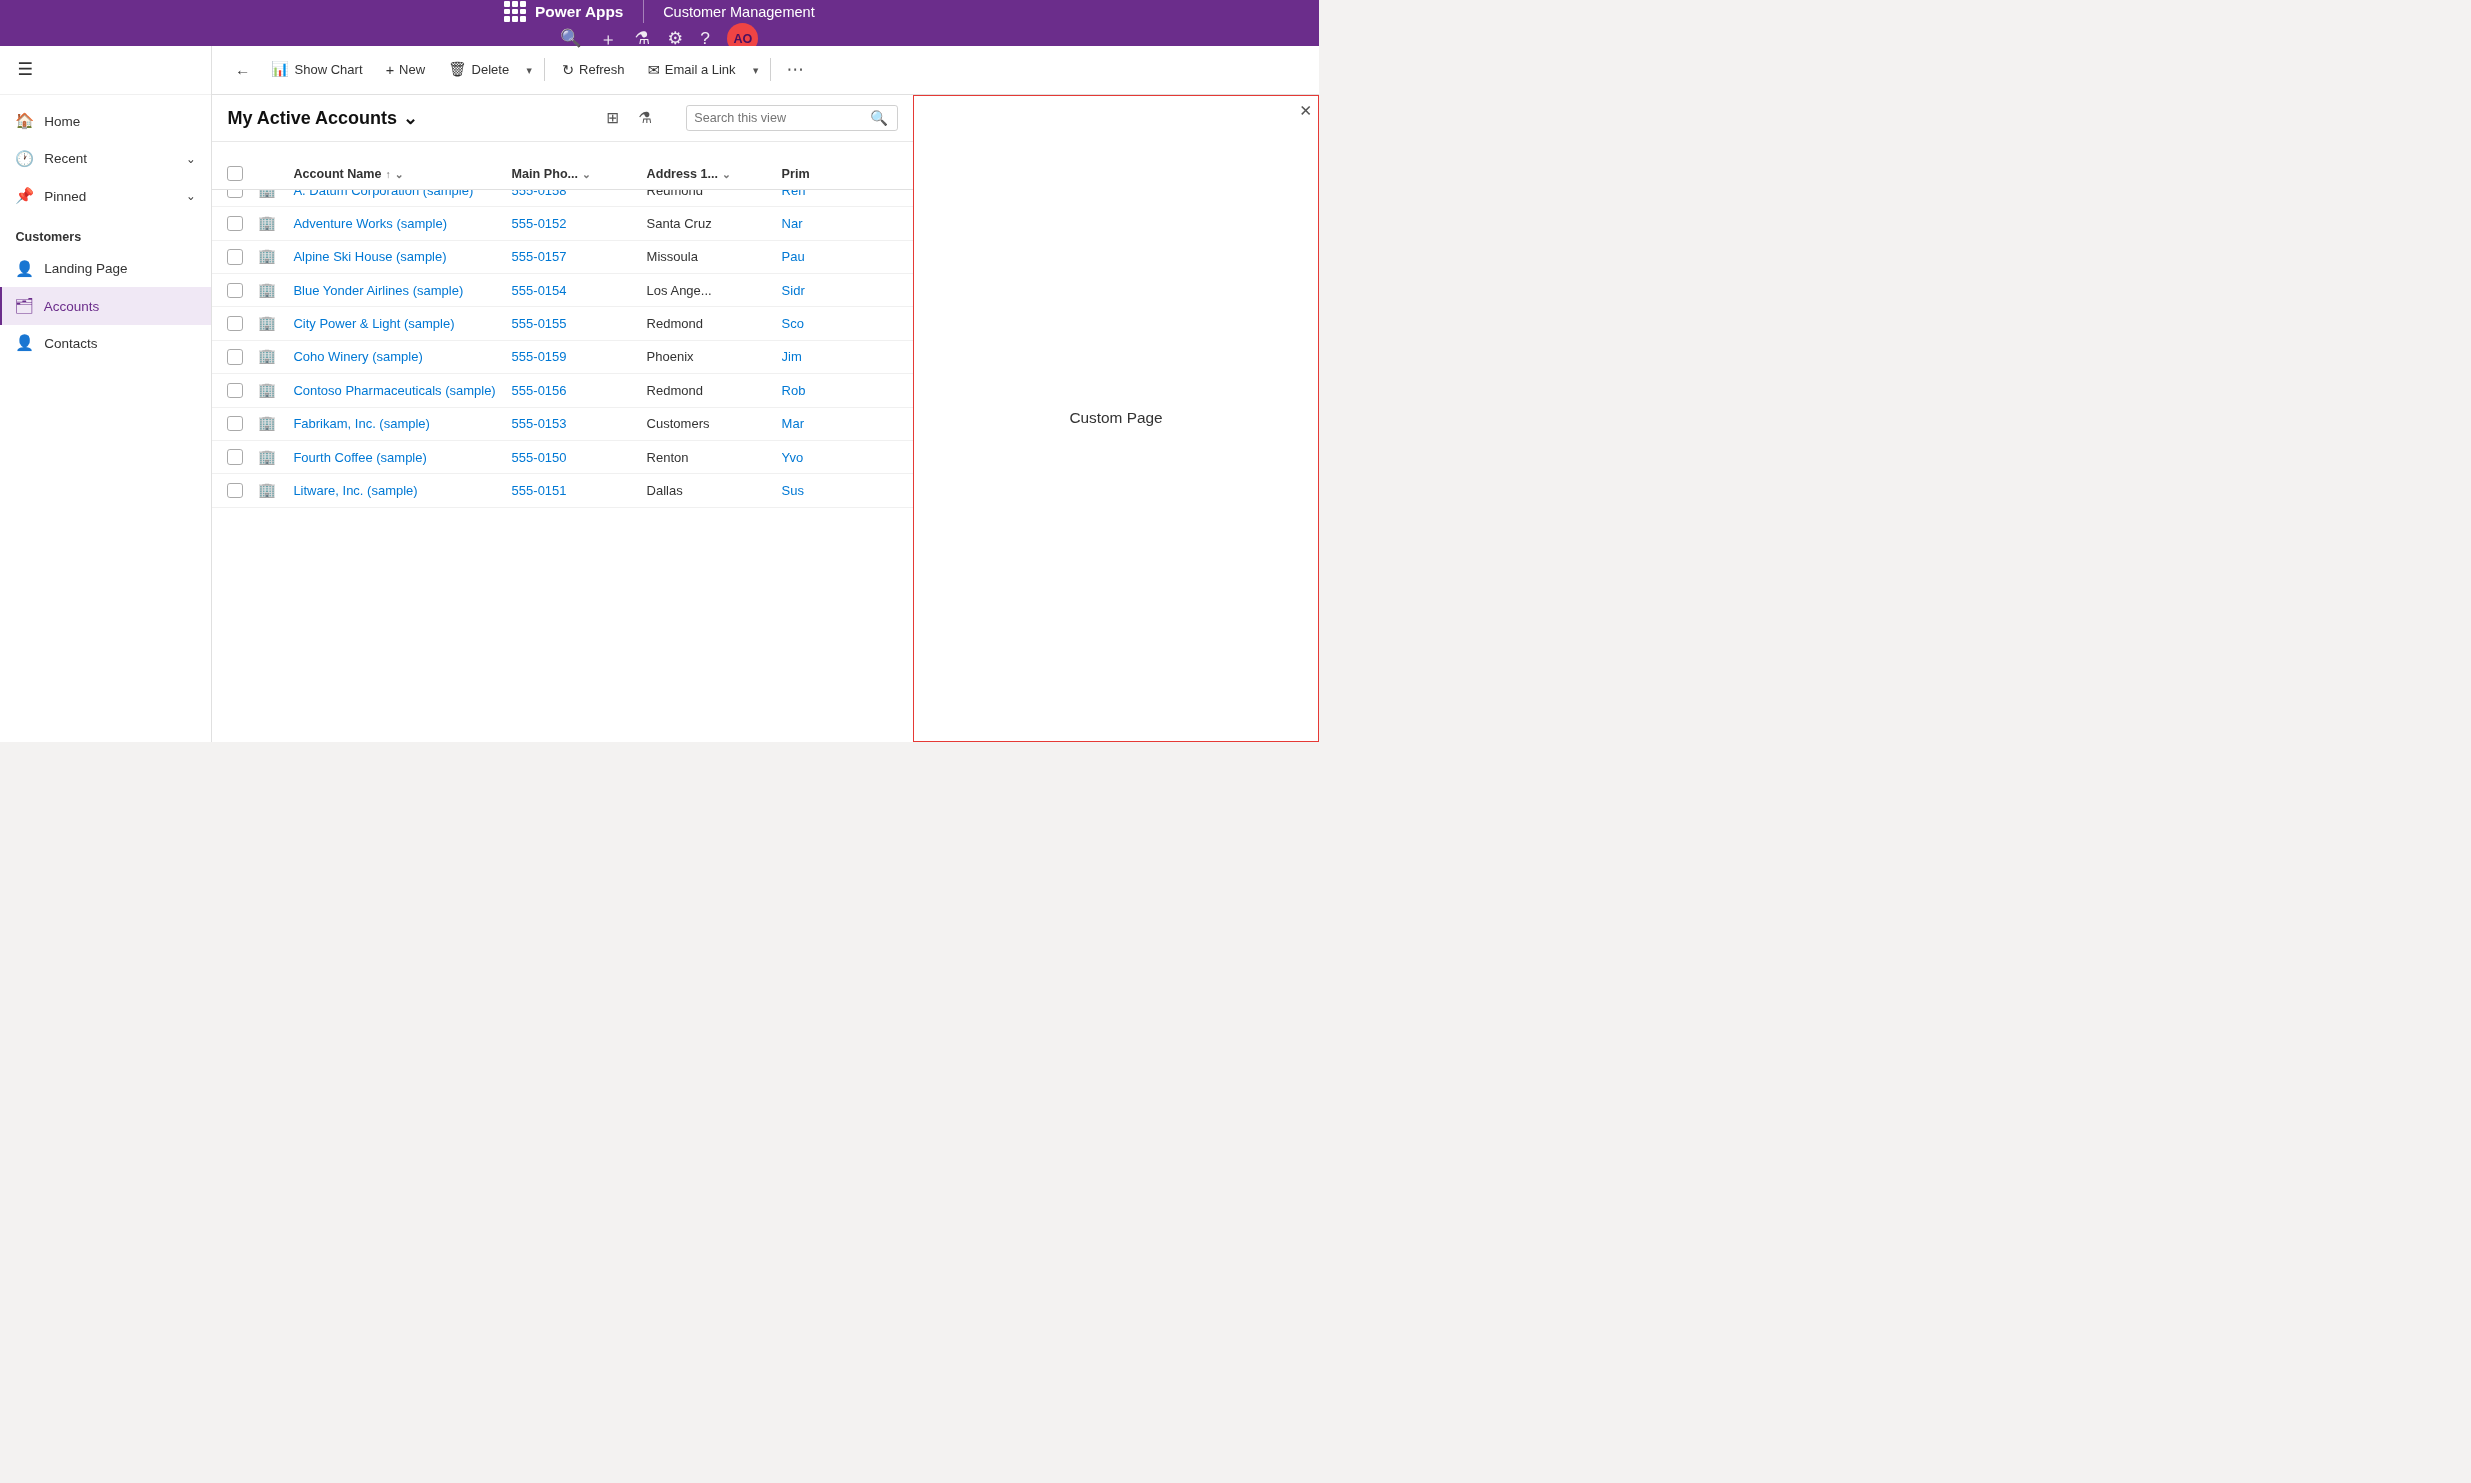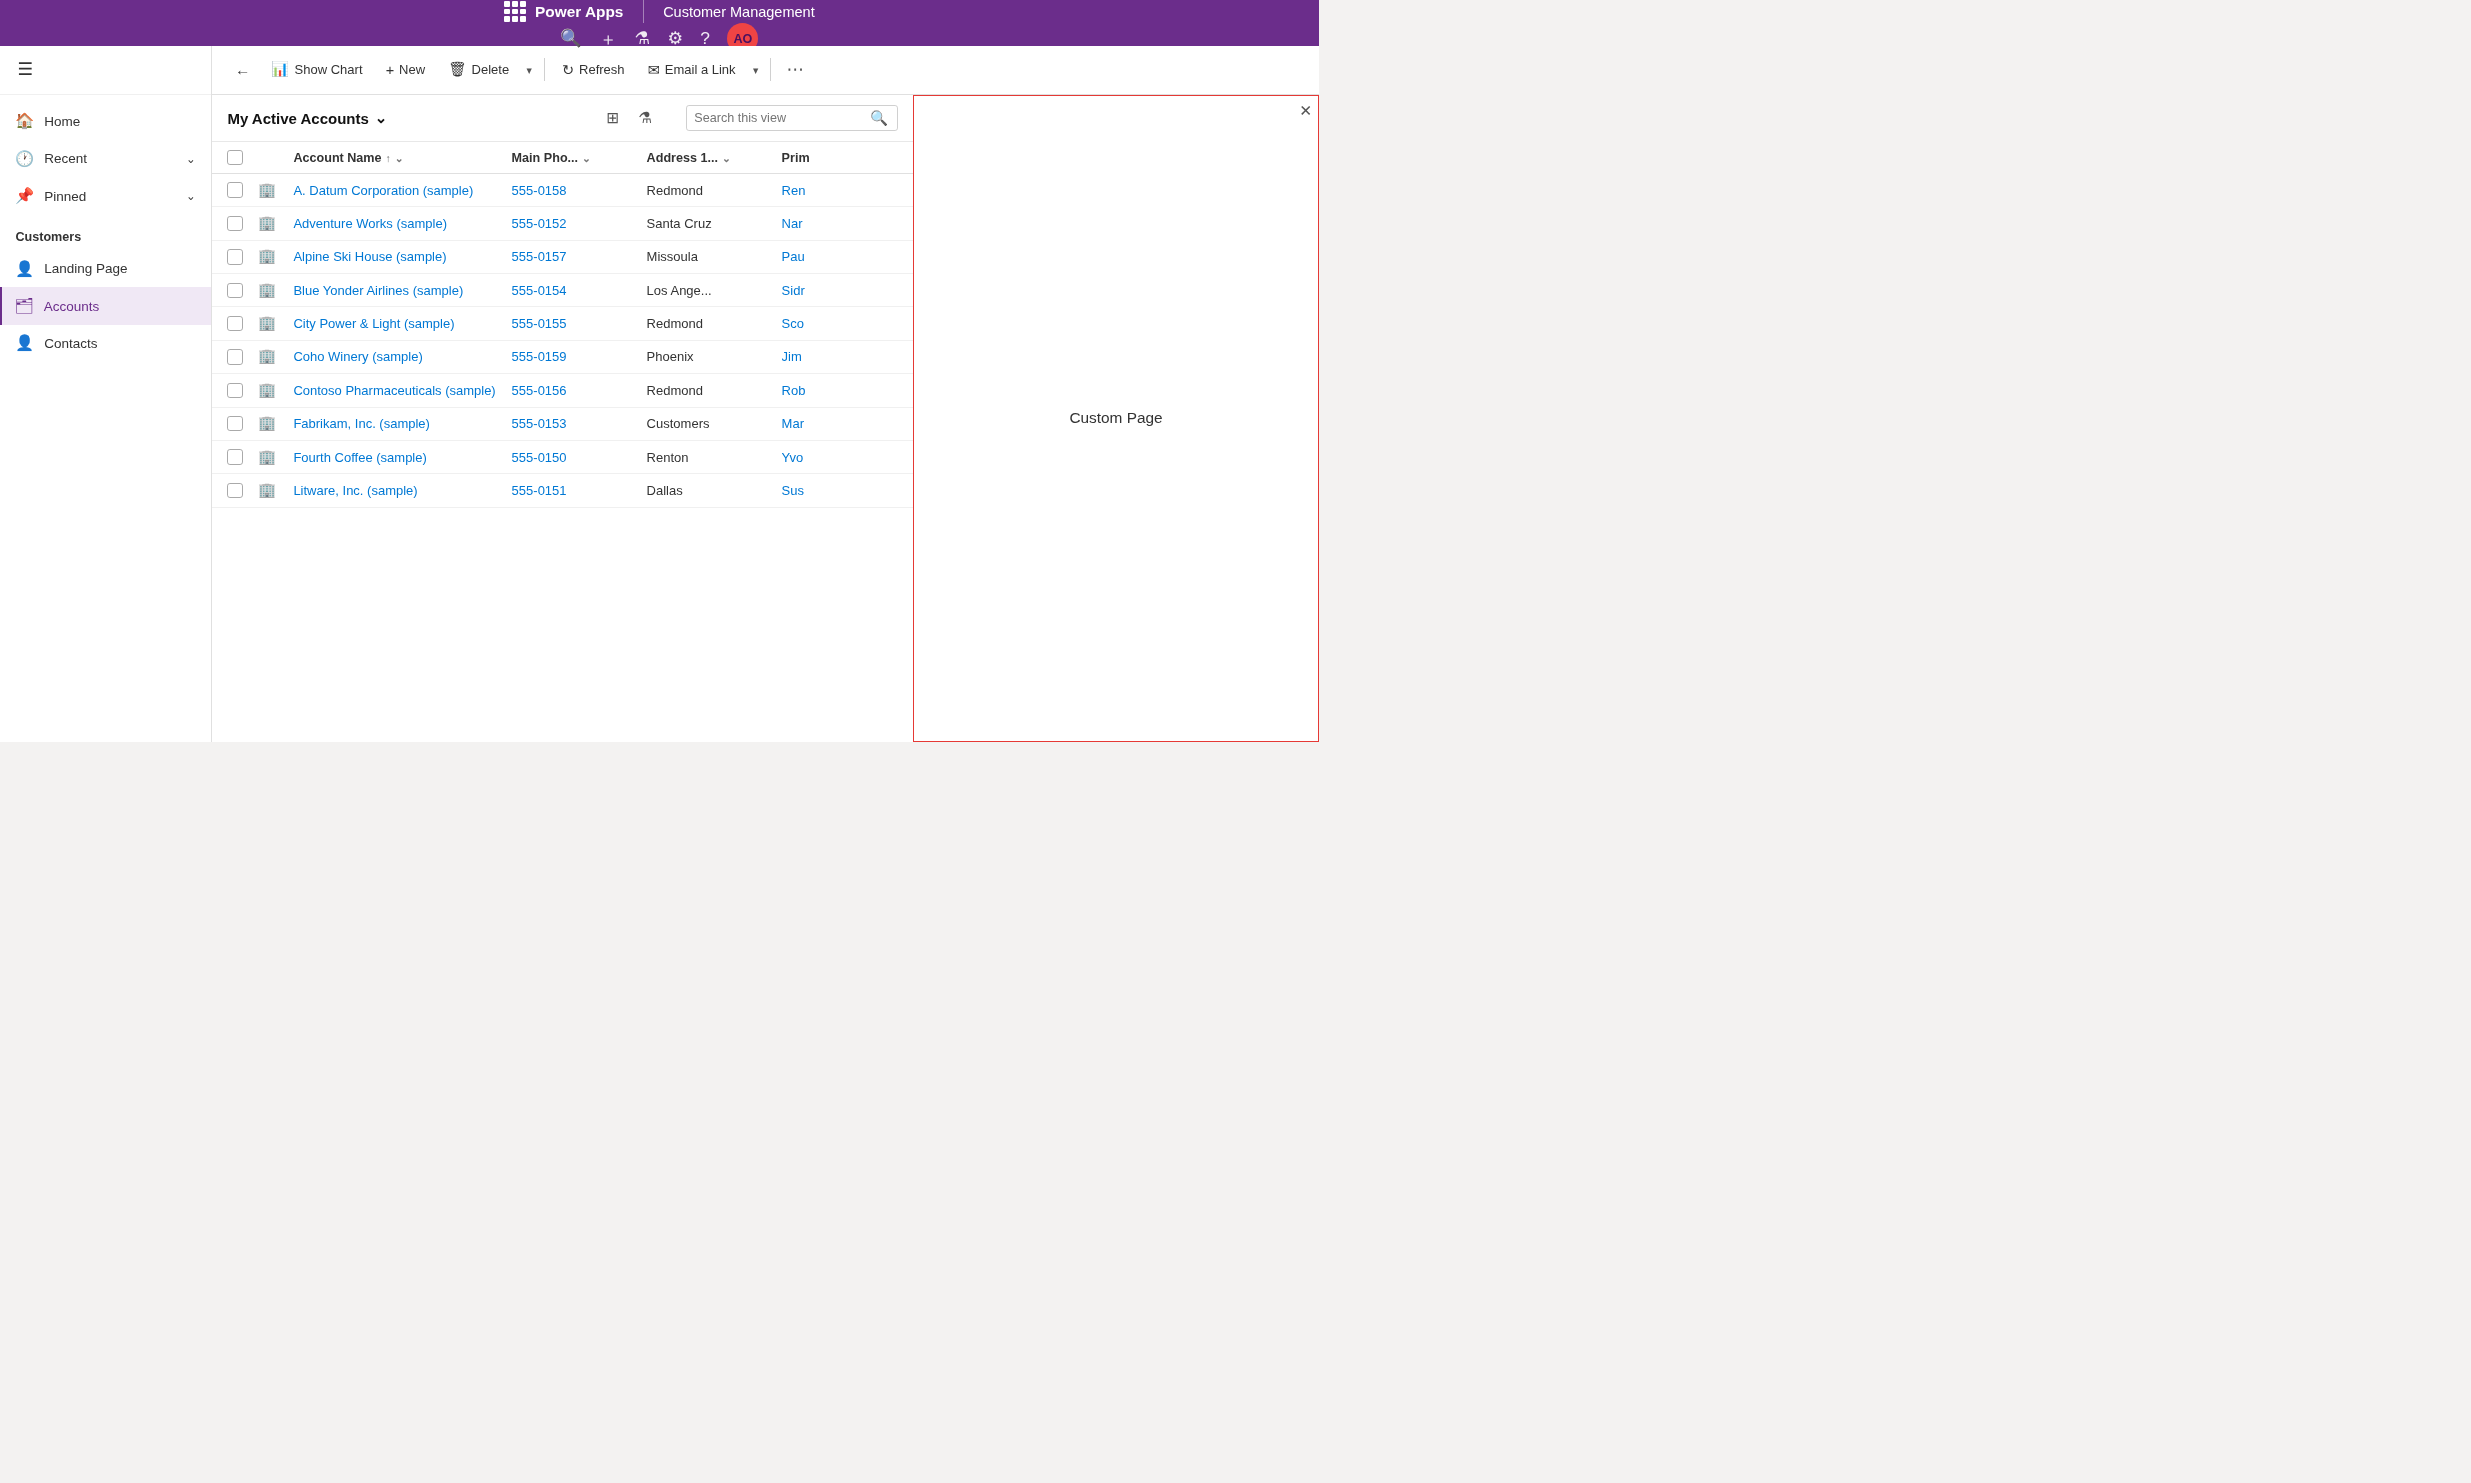--- a/index.html
+++ b/index.html
@@ -203,21 +203,21 @@
 
     
     .view-header {
       padding: 9.7px 15.4px;
       display: flex;
       align-items: center;
       gap: 11.6px;
       border-bottom: 1px solid #e8e8e8;
     }
     .view-title {
-      font-size: 15px;
+      font-size: 18px;
       font-weight: 600;
       color: #111;
       display: flex;
       align-items: center;
       gap: 5.8px;
     }
     .view-actions {
       margin-left: auto;
       display: flex;
       align-items: center;
@@ -255,21 +255,21 @@
       flex: 1;
       overflow-y: auto;
     }
     .table-header {
       display: grid;
       grid-template-columns: 31px 35px 1fr 135px 135px 116px;
       padding: 7.7px 15.4px;
       border-bottom: 1.9px solid #e0e0e0;
       background: white;
       position: sticky;
-      top: 0;
+      top: 16px;
       z-index: 1;
     }
     .th {
       font-size: 12.6px;
       font-weight: 600;
       color: #333;
       display: flex;
       align-items: center;
       gap: 3.9px;
       cursor: pointer;

